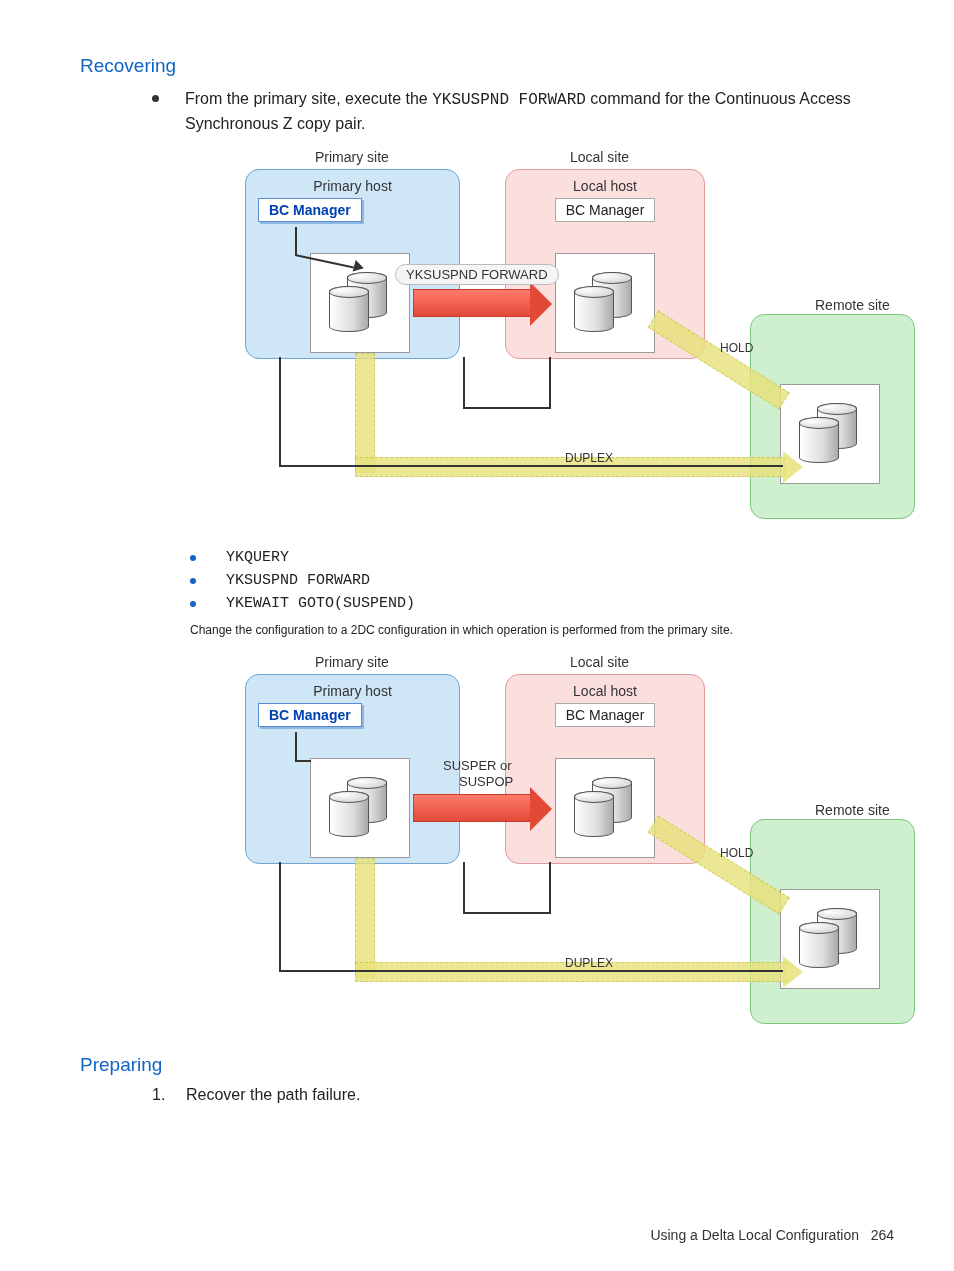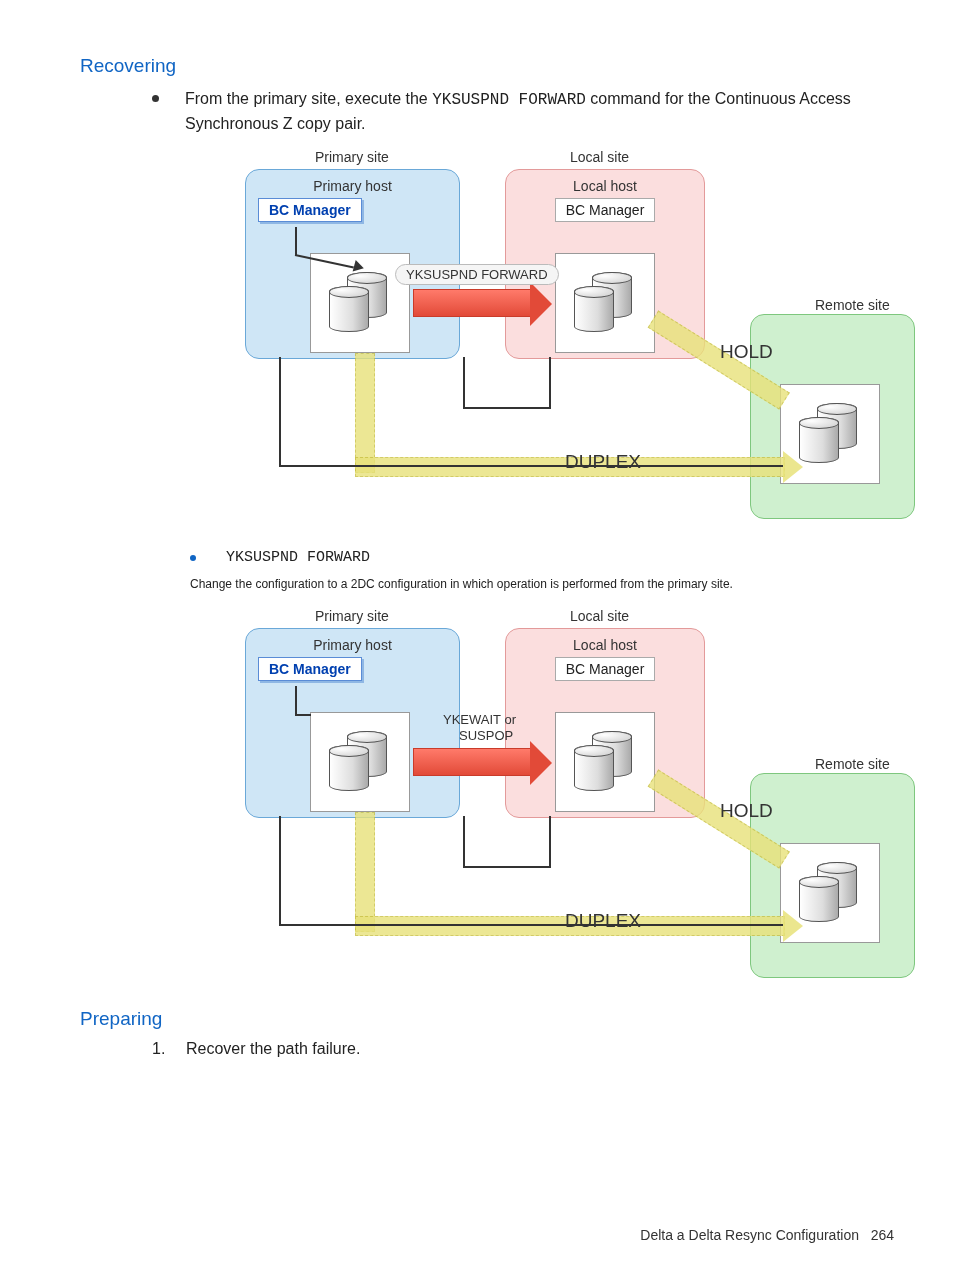--- a/index.html
+++ b/index.html
@@ -127,21 +127,21 @@
     white-space: nowrap;
   }
   .arrow-yellow {
     position: absolute;
     background: #e8e27a;
     opacity: 0.8;
     border: 1px dashed #c7bf42;
   }
   .text-label {
     position: absolute;
-    font-size: 19px;
+    font-size: 12px;
     color: #333;
   }
   .cmd-list {
     margin: 0 0 10px 110px;
   }
   .cmd-list .item {
     display: flex;
     align-items: center;
     margin: 6px 0;
   }
@@ -254,21 +254,29 @@
   <div class="line" style="left:64px; top:316px; width:504px; height:2px;"></div>
   <div class="line" style="left:248px; top:208px; width:2px; height:52px;"></div>
   <div class="line" style="left:248px; top:258px; width:86px; height:2px;"></div>
   <div class="line" style="left:334px; top:208px; width:2px; height:52px;"></div>
   <div class="text-label" style="left:350px; top:302px;">DUPLEX</div>
 </div>
 
 <div class="cmd-list">
   <div class="item">
     <div class="blue-dot"></div>
+    <div class="cmd">YKQUERY</div>
+  </div>
+  <div class="item">
+    <div class="blue-dot"></div>
     <div class="cmd">YKSUSPND FORWARD</div>
+  </div>
+  <div class="item">
+    <div class="blue-dot"></div>
+    <div class="cmd">YKEWAIT GOTO(SUSPEND)</div>
   </div>
 </div>
 
 <div class="paragraph">Change the configuration to a 2DC configuration in which operation is performed from the primary site.</div>
 
 <div class="diagram" style="height:380px;">
   <div class="site-label" style="left:100px; top:0;">Primary site</div>
   <div class="site-label" style="left:355px; top:0;">Local site</div>
   <div class="site-label" style="left:600px; top:148px;">Remote site</div>
 
@@ -304,21 +312,21 @@
     <div class="disk-stack">
       <div class="cyl" style="left:18px; top:0;"></div>
       <div class="cyl" style="left:0; top:14px;"></div>
     </div>
   </div>
 
   <div class="line" style="left:80px; top:78px; width:2px; height:28px;"></div>
   <div class="line" style="left:80px; top:106px; width:16px; height:2px;"></div>
 
   <div class="arrow-red" style="left:198px; top:140px; width:120px;"></div>
-  <div class="text-label" style="left:228px; top:104px; font-size:13px;">YKEWAIT or</div>
+  <div class="text-label" style="left:228px; top:104px; font-size:13px;">SUSPER or</div>
   <div class="text-label" style="left:232px; top:120px; font-size:13px;margin-left:12px;">SUSPOP</div>
 
   <div class="arrow-yellow" style="left:438px; top:160px; width:155px; height:20px; transform-origin:left center; transform:rotate(32deg);"></div>
   <div class="text-label" style="left:505px; top:192px;">HOLD</div>
 
   <div class="arrow-yellow" style="left:140px; top:204px; width:20px; height:120px;"></div>
   <div class="arrow-yellow" style="left:140px; top:308px; width:430px; height:20px;"></div>
   <div style="position:absolute; left:568px; top:302px; width:0; height:0; border-top:16px solid transparent; border-bottom:16px solid transparent; border-left:20px solid #e8e27a; opacity:0.85;"></div>
 
   <div class="line" style="left:64px; top:208px; width:2px; height:108px;"></div>
@@ -329,14 +337,14 @@
   <div class="text-label" style="left:350px; top:302px;">DUPLEX</div>
 </div>
 
 <div class="heading" style="margin-top:20px;">Preparing</div>
 <div class="numbered">
   <div class="num">1.</div>
   <div>Recover the path failure.</div>
 </div>
 
 <div class="footer">
-  <span>Delta a Delta Resync Configuration</span>&nbsp;&nbsp;&nbsp;<span>264</span>
+  <span>Using a Delta Local Configuration</span>&nbsp;&nbsp;&nbsp;<span>264</span>
 </div>
 
 </body></html>

